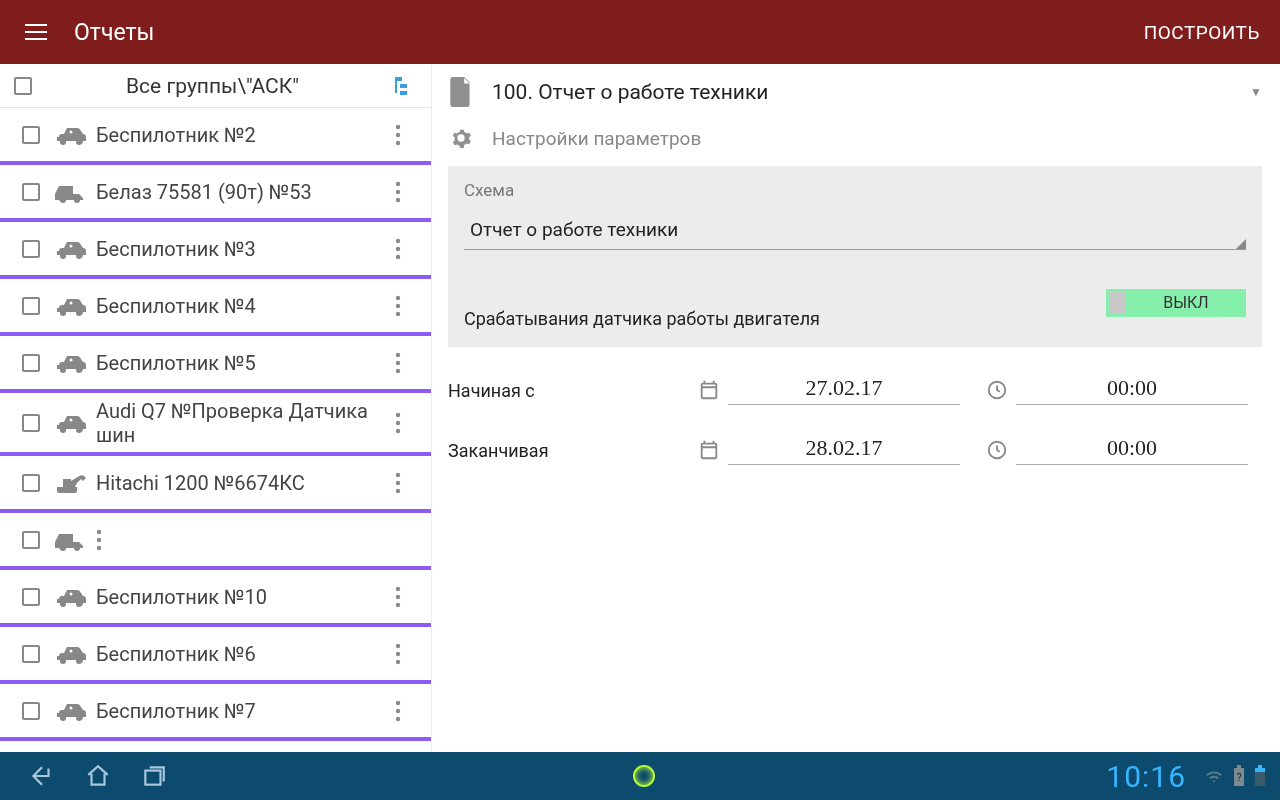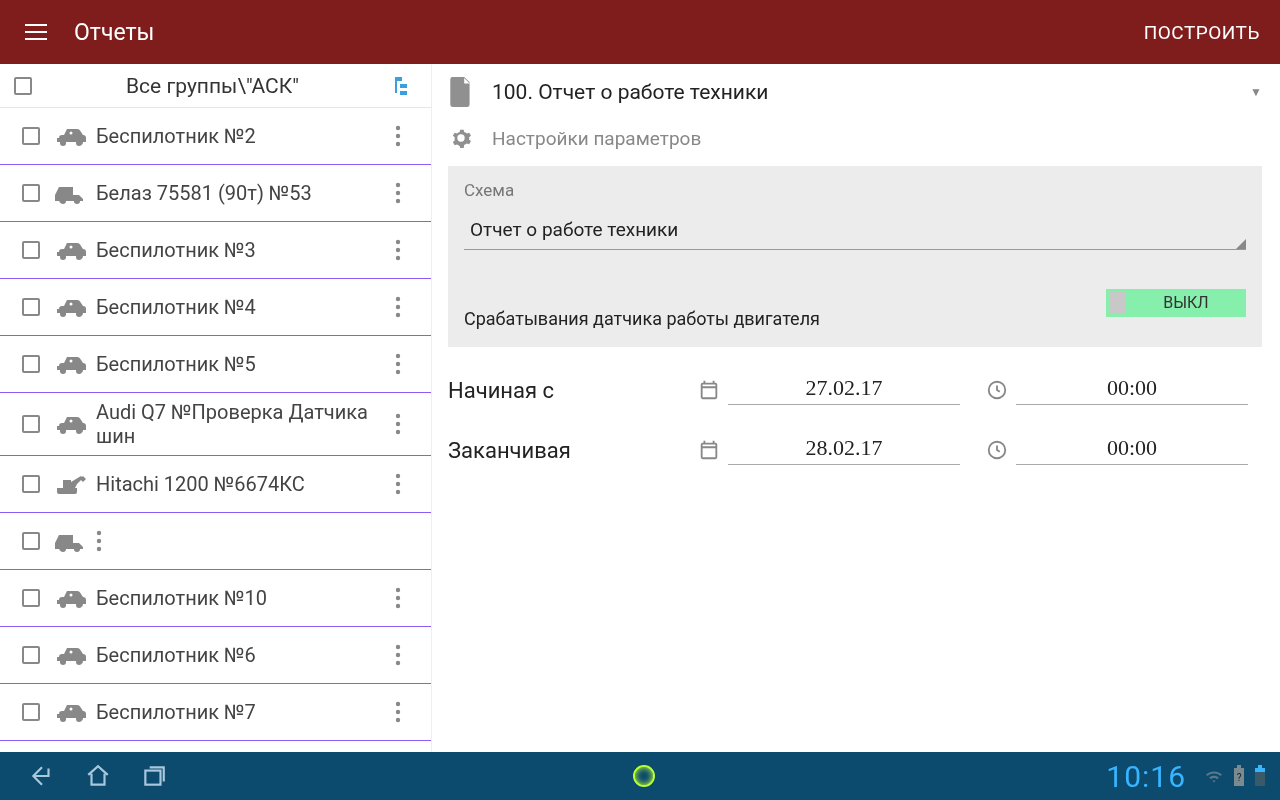--- a/index.html
+++ b/index.html
@@ -12,21 +12,21 @@
   .appbar .action { font-size: 19px; letter-spacing: 0.5px; cursor: pointer; margin-right: 4px; }
   .body { flex: 1; display: flex; overflow: hidden; }
   .sidebar { width: 432px; border-right: 1px solid #eee; display: flex; flex-direction: column; background: #fff; }
   .group-header { height: 44px; display: flex; align-items: center; padding: 0 14px; border-bottom: 1px solid #e6e6e6; }
   .group-header .chk { margin-right: 20px; }
   .group-header .label { flex: 1; text-align: center; font-size: 21px; color: #333; padding-right: 20px; }
   .tree-icon { color: #3aa0dd; }
   .list { flex: 1; overflow-y: auto; position: relative; }
   .list::-webkit-scrollbar { width: 8px; }
   .list::-webkit-scrollbar-thumb { background: #bbb; border-radius: 3px; }
-  .vehicle-row { height: 57px; display: flex; align-items: center; padding: 0 12px 0 22px; border-bottom: 1px solid #8b5cf6; }
+  .vehicle-row { height: 57px; display: flex; align-items: center; padding: 0 12px 0 22px; border-bottom: 4px solid #8b5cf6; }
   .vehicle-row.tall { height: 63px; }
   .vehicle-row .chk { margin-right: 12px; flex-shrink: 0; }
   .vehicle-row .vicon { width: 38px; height: 32px; margin-right: 6px; color: #888; flex-shrink: 0; display:flex; align-items:center; justify-content:center; }
   .vehicle-row .vlabel { flex: 1; font-size: 20px; color: #444; line-height: 1.2; }
   .vehicle-row .more { width: 24px; color: #888; cursor: pointer; text-align: center; }
   .chk { width: 18px; height: 18px; border: 2px solid #888; border-radius: 2px; cursor: pointer; }
   .main { flex: 1; padding: 0 18px 0 16px; display: flex; flex-direction: column; }
   .report-header { display: flex; align-items: center; height: 48px; margin-top: 4px; }
   .report-header .doc-icon { color: #909090; margin-right: 18px; }
   .report-header .rtitle { font-size: 21px; color: #222; flex: 1; }
@@ -38,21 +38,21 @@
   .scheme-label { font-size: 17px; color: #777; margin-bottom: 10px; }
   .scheme-select { background: #ececec; border: none; border-bottom: 1px solid #999; padding: 8px 6px; font-size: 19px; color: #222; position: relative; display: flex; align-items: flex-end; }
   .scheme-select .v { flex: 1; }
   .scheme-select .tri { position: absolute; right: 0; bottom: 0; width: 0; height: 0; border-left: 10px solid transparent; border-bottom: 10px solid #888; }
   .sensor-row { display: flex; align-items: center; margin-top: 26px; }
   .sensor-row .slabel { flex: 1; font-size: 18px; color: #222; margin-top: 32px; }
   .sensor-row .toggle { width: 140px; height: 28px; background: #86efac; display: flex; align-items: center; justify-content: center; font-size: 16px; color: #333; cursor: pointer; position: relative; padding-left: 20px; }
   .sensor-row .toggle::before { content: ""; position: absolute; left: 4px; top: 3px; width: 16px; height: 22px; background: #c8c8c8; }
   .dates { margin-top: 18px; }
   .date-row { display: flex; align-items: center; height: 50px; margin-bottom: 10px; }
-  .date-row .dlabel { width: 250px; font-size: 22px; color: #222; }
+  .date-row .dlabel { width: 250px; font-size: 18px; color: #222; }
   .date-row .pick { display: flex; align-items: center; font-family: Liberation Serif, serif; }
   .date-row .pick .picon { color: #888; margin-right: 8px; }
   .date-row .pick .pval { width: 232px; text-align: center; font-size: 22px; color: #222; border-bottom: 1px solid #aaa; padding-bottom: 3px; cursor: pointer; }
   .date-row .gap { width: 26px; }
   .navbar { width: 1280px; height: 48px; background: #0c4a6e; display: flex; align-items: center; color: #bfe5ff; padding: 0 14px; }
   .navbar .nbtn { width: 56px; height: 48px; display: flex; align-items: center; justify-content: center; color: #a9c8dd; cursor: pointer; }
   .navbar .center { flex: 1; display: flex; justify-content: center; }
   .navbar .ring { width: 22px; height: 22px; border: 2px solid #b8ff33; border-radius: 50%; box-shadow: 0 0 6px #b8ff33 inset; }
   .navbar .clock { font-size: 30px; color: #37b6ff; letter-spacing: 1px; margin-right: 10px; }
   .navbar .tray { display: flex; align-items: center; gap: 8px; color: #7aa; }

